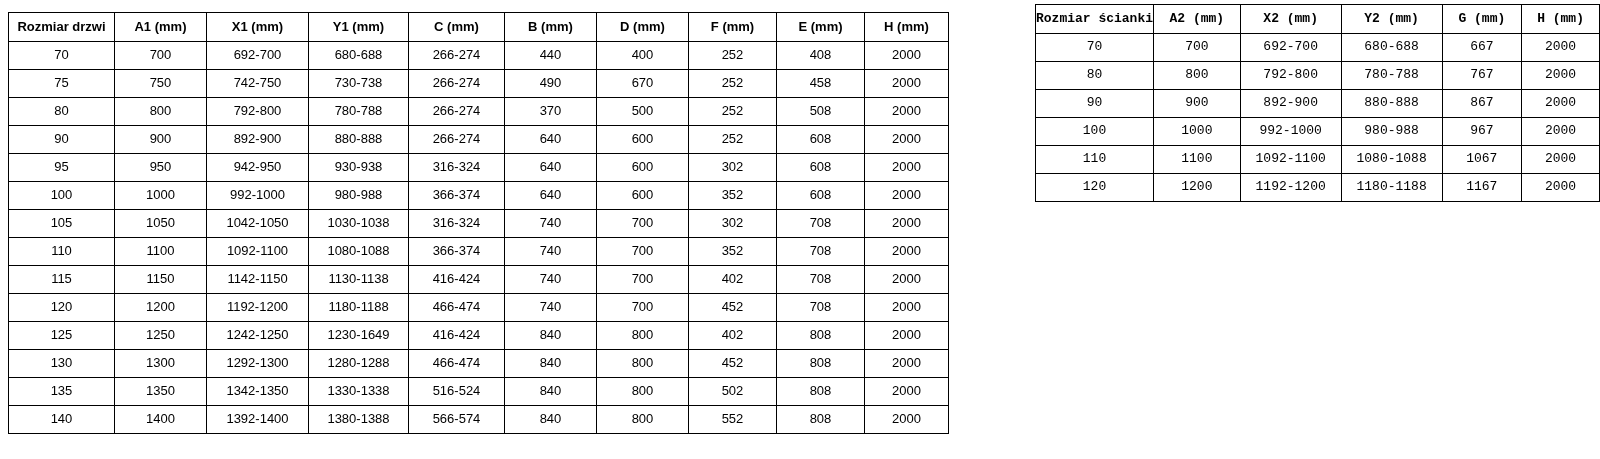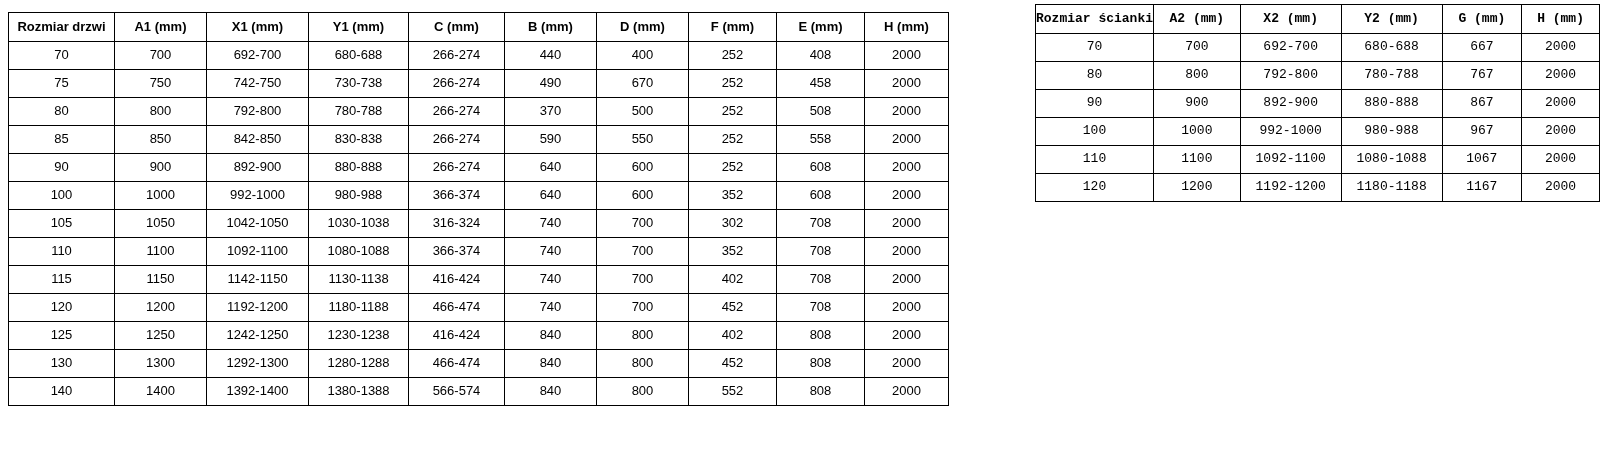--- a/index.html
+++ b/index.html
@@ -123,44 +123,44 @@
           <td class="c2">792-800</td>
           <td class="c3">780-788</td>
           <td class="c4">266-274</td>
           <td class="c5">370</td>
           <td class="c6">500</td>
           <td class="c7">252</td>
           <td class="c8">508</td>
           <td class="c9">2000</td>
         </tr>
         <tr>
-          <td class="c0">85</td>
-          <td class="c1">850</td>
-          <td class="c2">842-850</td>
-          <td class="c3">830-838</td>
-          <td class="c4">266-274</td>
-          <td class="c5">590</td>
-          <td class="c6">550</td>
-          <td class="c7">252</td>
-          <td class="c8">558</td>
-          <td class="c9">2000</td>
-        </tr>
-        <tr>
           <td class="c0">90</td>
           <td class="c1">900</td>
           <td class="c2">892-900</td>
           <td class="c3">880-888</td>
           <td class="c4">266-274</td>
           <td class="c5">640</td>
           <td class="c6">600</td>
           <td class="c7">252</td>
           <td class="c8">608</td>
           <td class="c9">2000</td>
         </tr>
         <tr>
+          <td class="c0">95</td>
+          <td class="c1">950</td>
+          <td class="c2">942-950</td>
+          <td class="c3">930-938</td>
+          <td class="c4">316-324</td>
+          <td class="c5">640</td>
+          <td class="c6">600</td>
+          <td class="c7">302</td>
+          <td class="c8">608</td>
+          <td class="c9">2000</td>
+        </tr>
+        <tr>
           <td class="c0">100</td>
           <td class="c1">1000</td>
           <td class="c2">992-1000</td>
           <td class="c3">980-988</td>
           <td class="c4">366-374</td>
           <td class="c5">640</td>
           <td class="c6">600</td>
           <td class="c7">352</td>
           <td class="c8">608</td>
           <td class="c9">2000</td>
@@ -210,41 +210,53 @@
           <td class="c5">740</td>
           <td class="c6">700</td>
           <td class="c7">452</td>
           <td class="c8">708</td>
           <td class="c9">2000</td>
         </tr>
         <tr>
           <td class="c0">125</td>
           <td class="c1">1250</td>
           <td class="c2">1242-1250</td>
-          <td class="c3">1230-1238</td>
+          <td class="c3">1230-1649</td>
           <td class="c4">416-424</td>
           <td class="c5">840</td>
           <td class="c6">800</td>
           <td class="c7">402</td>
           <td class="c8">808</td>
           <td class="c9">2000</td>
         </tr>
         <tr>
           <td class="c0">130</td>
           <td class="c1">1300</td>
           <td class="c2">1292-1300</td>
           <td class="c3">1280-1288</td>
           <td class="c4">466-474</td>
           <td class="c5">840</td>
           <td class="c6">800</td>
           <td class="c7">452</td>
           <td class="c8">808</td>
           <td class="c9">2000</td>
         </tr>
         <tr>
+          <td class="c0">135</td>
+          <td class="c1">1350</td>
+          <td class="c2">1342-1350</td>
+          <td class="c3">1330-1338</td>
+          <td class="c4">516-524</td>
+          <td class="c5">840</td>
+          <td class="c6">800</td>
+          <td class="c7">502</td>
+          <td class="c8">808</td>
+          <td class="c9">2000</td>
+        </tr>
+        <tr>
           <td class="c0">140</td>
           <td class="c1">1400</td>
           <td class="c2">1392-1400</td>
           <td class="c3">1380-1388</td>
           <td class="c4">566-574</td>
           <td class="c5">840</td>
           <td class="c6">800</td>
           <td class="c7">552</td>
           <td class="c8">808</td>
           <td class="c9">2000</td>

